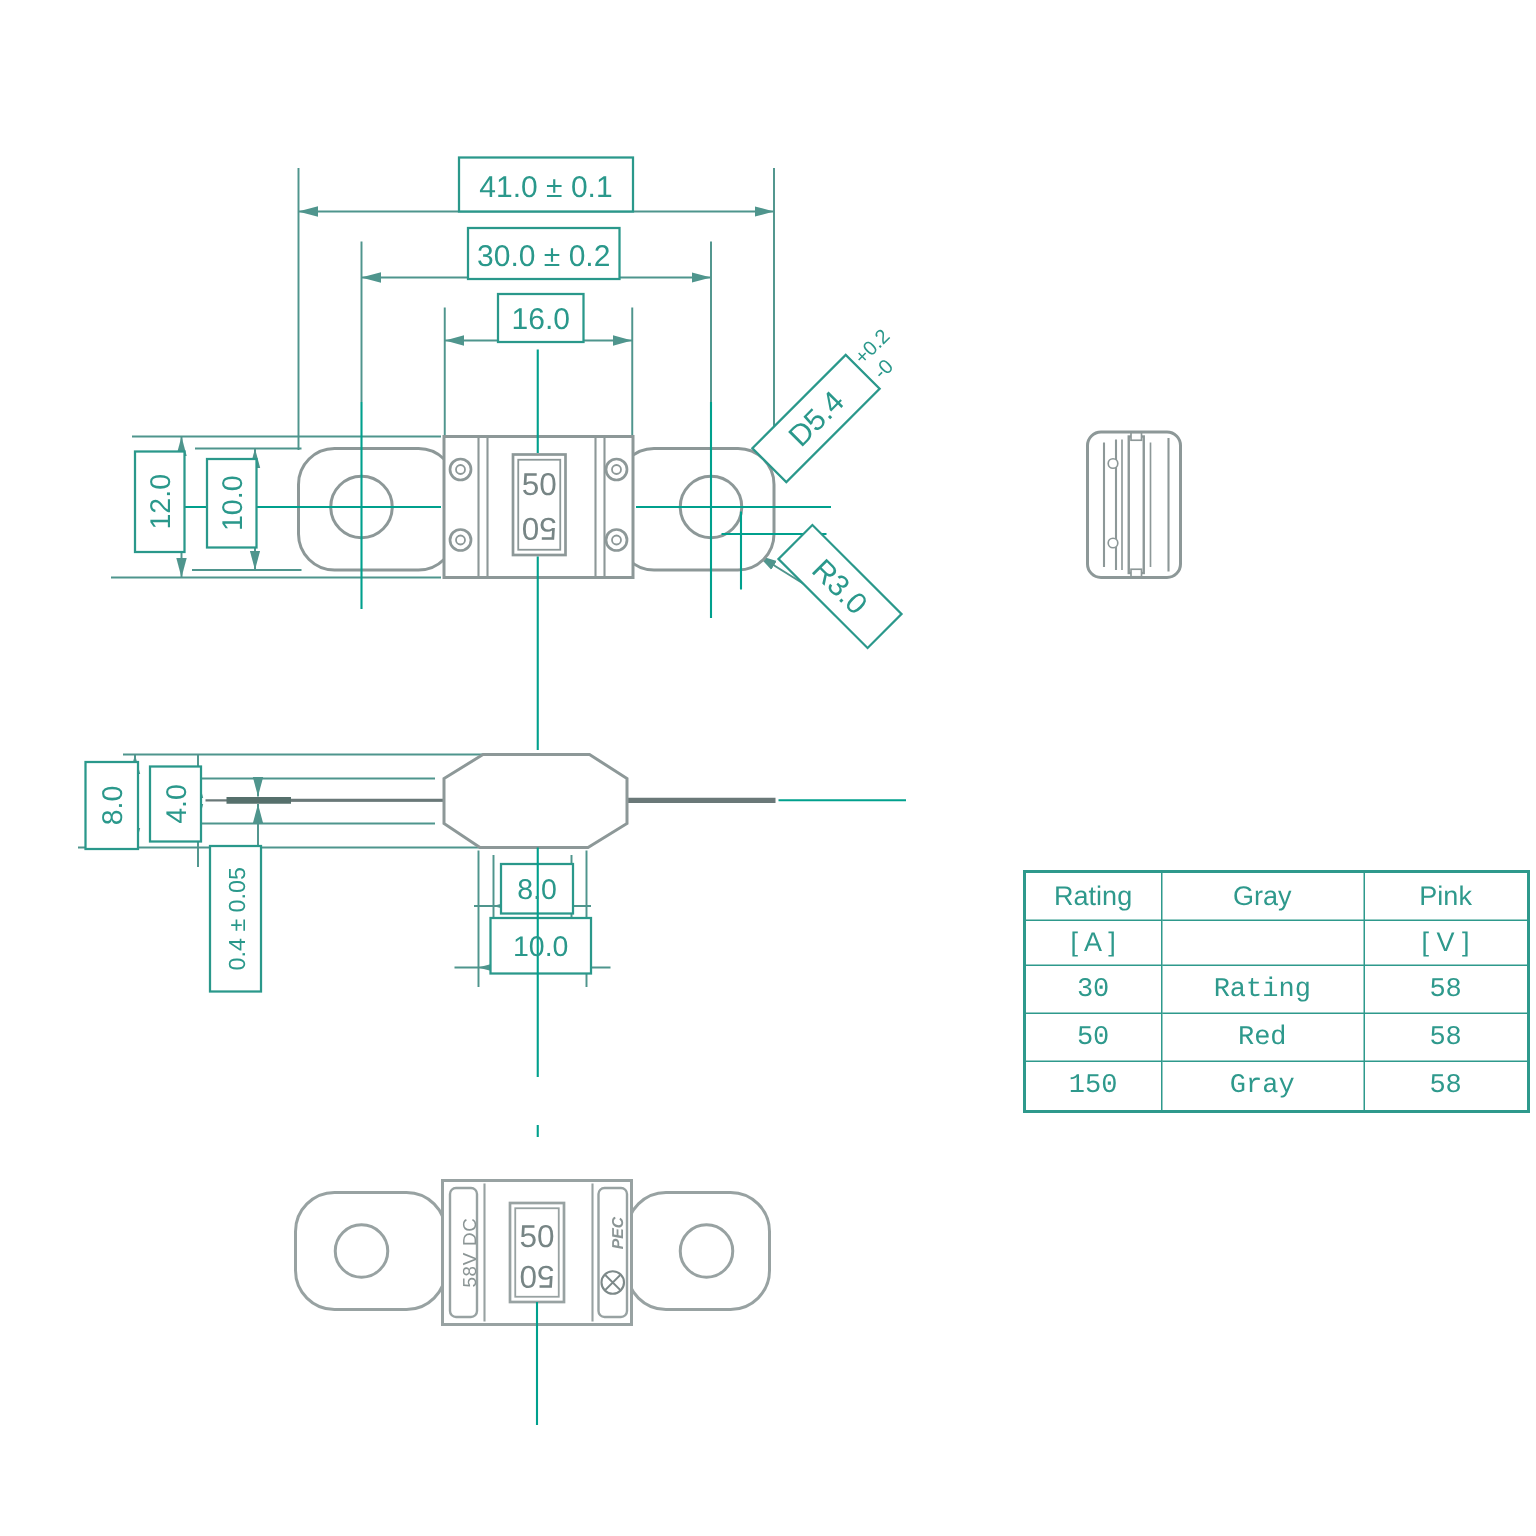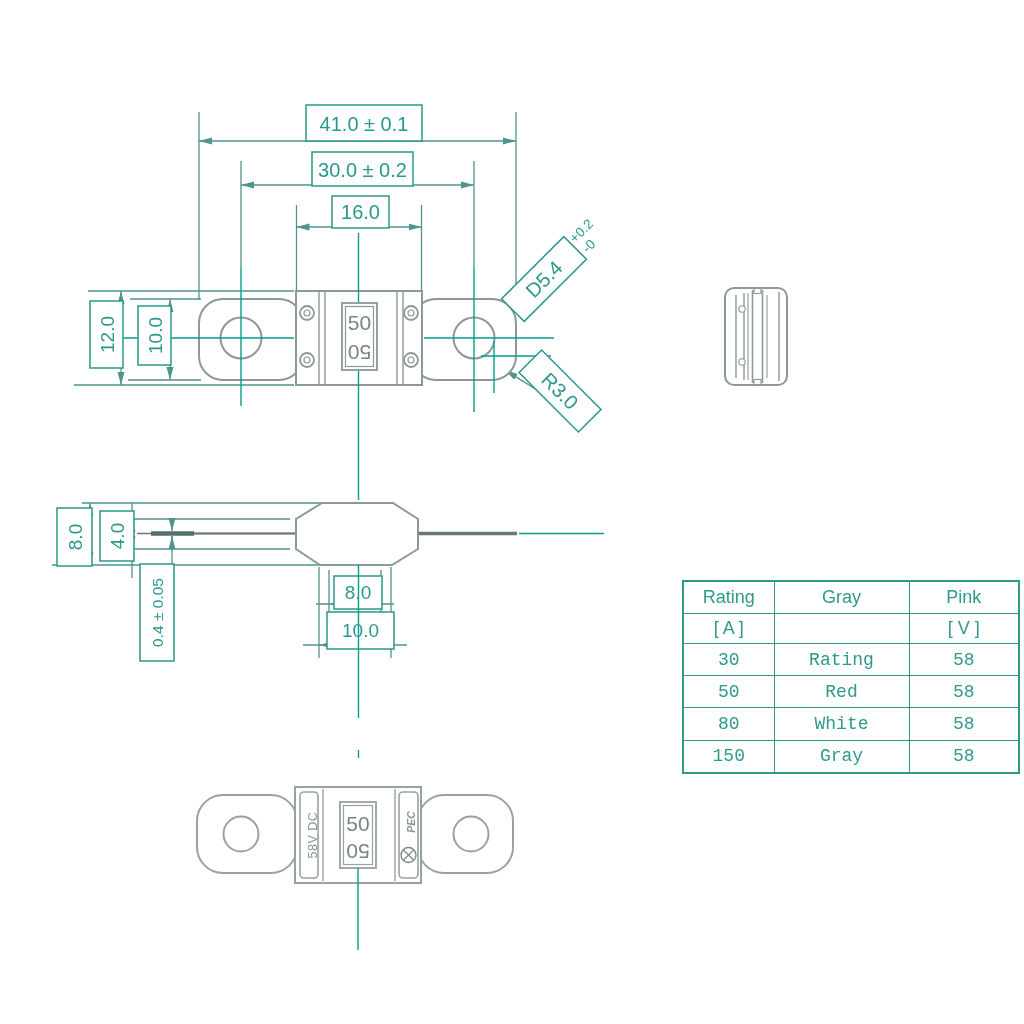--- a/index.html
+++ b/index.html
@@ -223,25 +223,20 @@
       <td>30</td>
       <td>Rating</td>
       <td>58</td>
     </tr>
     <tr class="data">
       <td>50</td>
       <td>Red</td>
       <td>58</td>
     </tr>
     <tr class="data">
-      <td>80</td>
-      <td>White</td>
-      <td>58</td>
-    </tr>
-    <tr class="data">
       <td>150</td>
       <td>Gray</td>
       <td>58</td>
     </tr>
   </tbody>
       </table>
 </div>
 
 </div>
 

